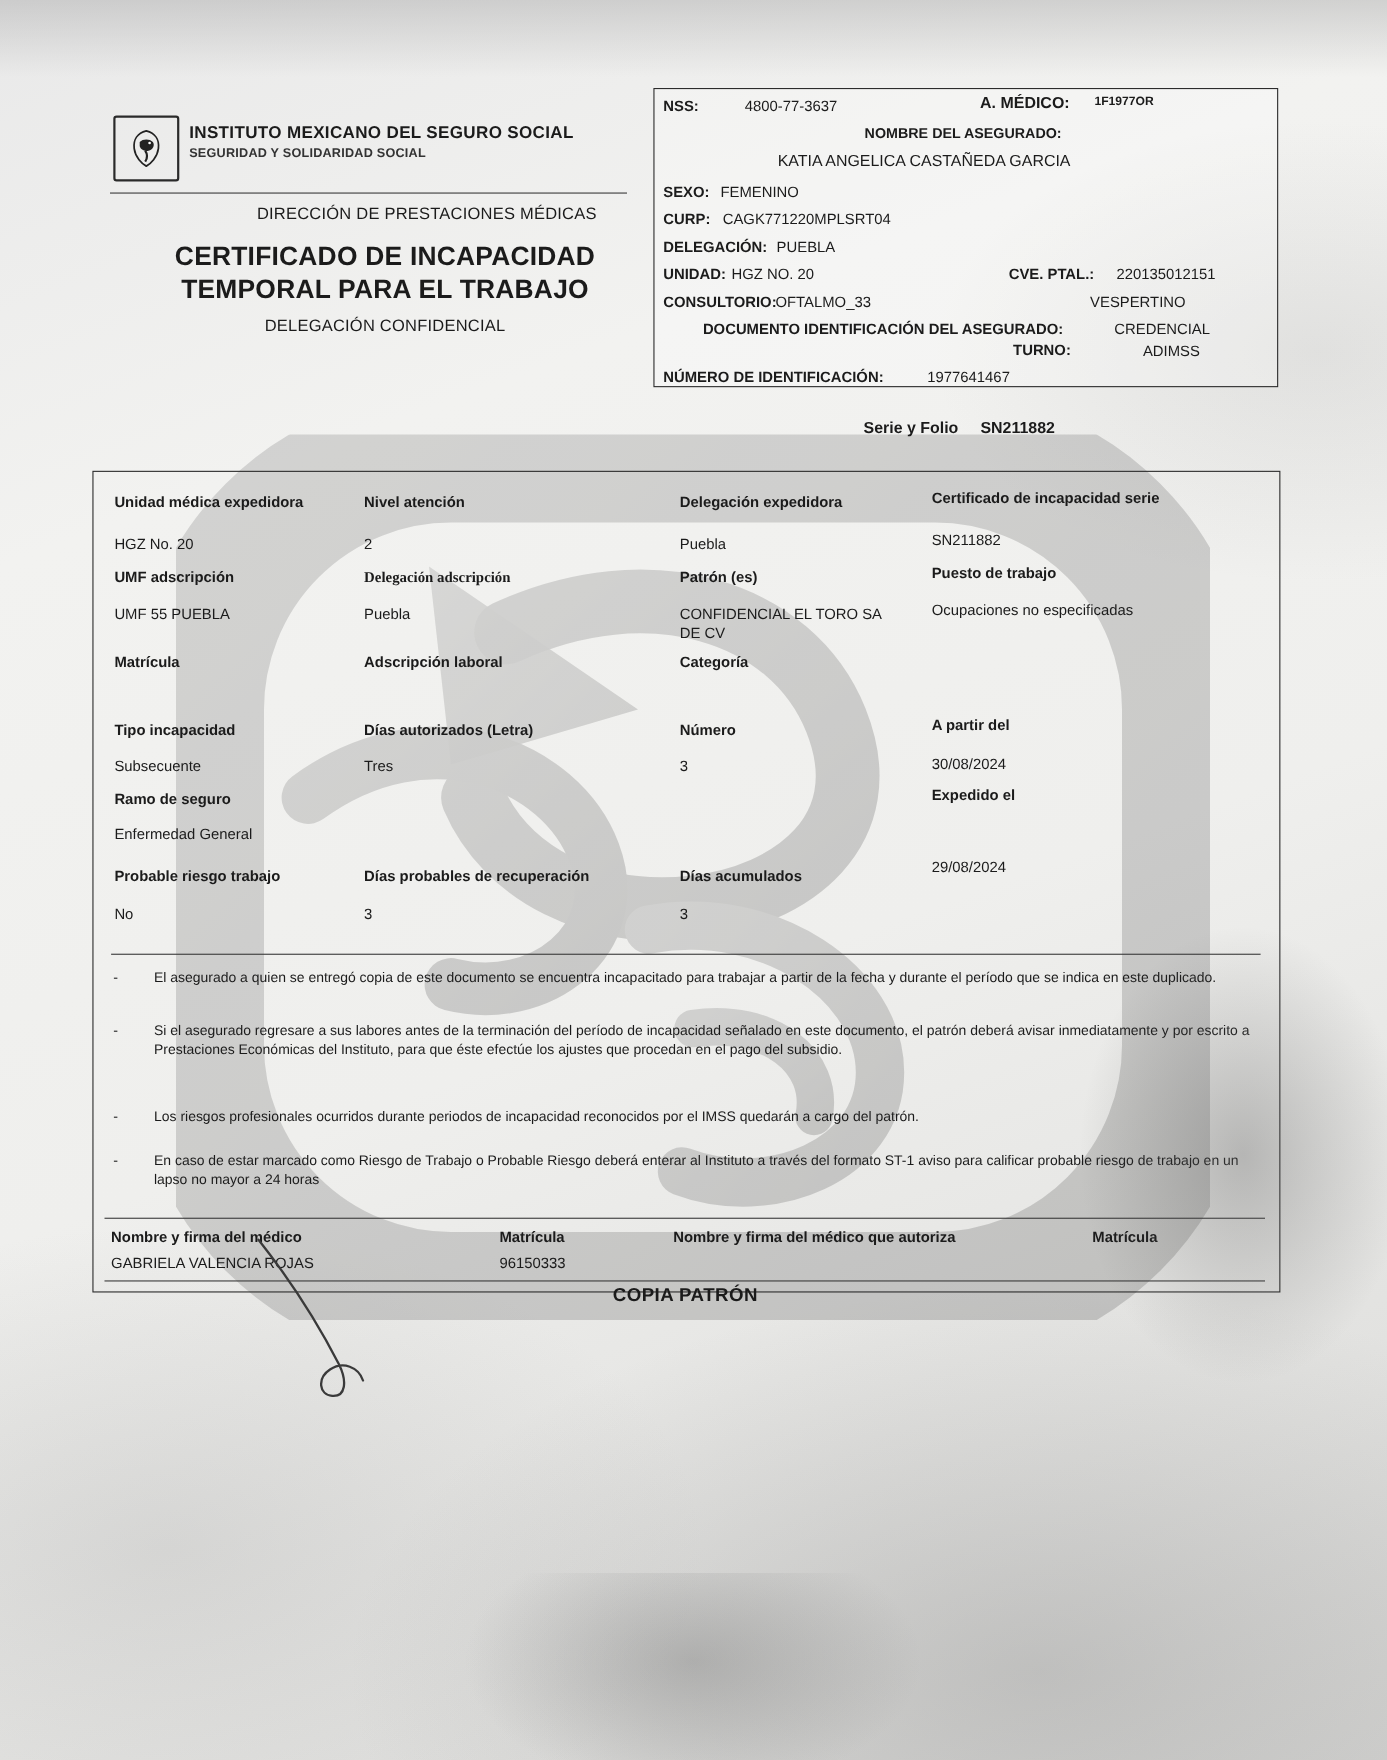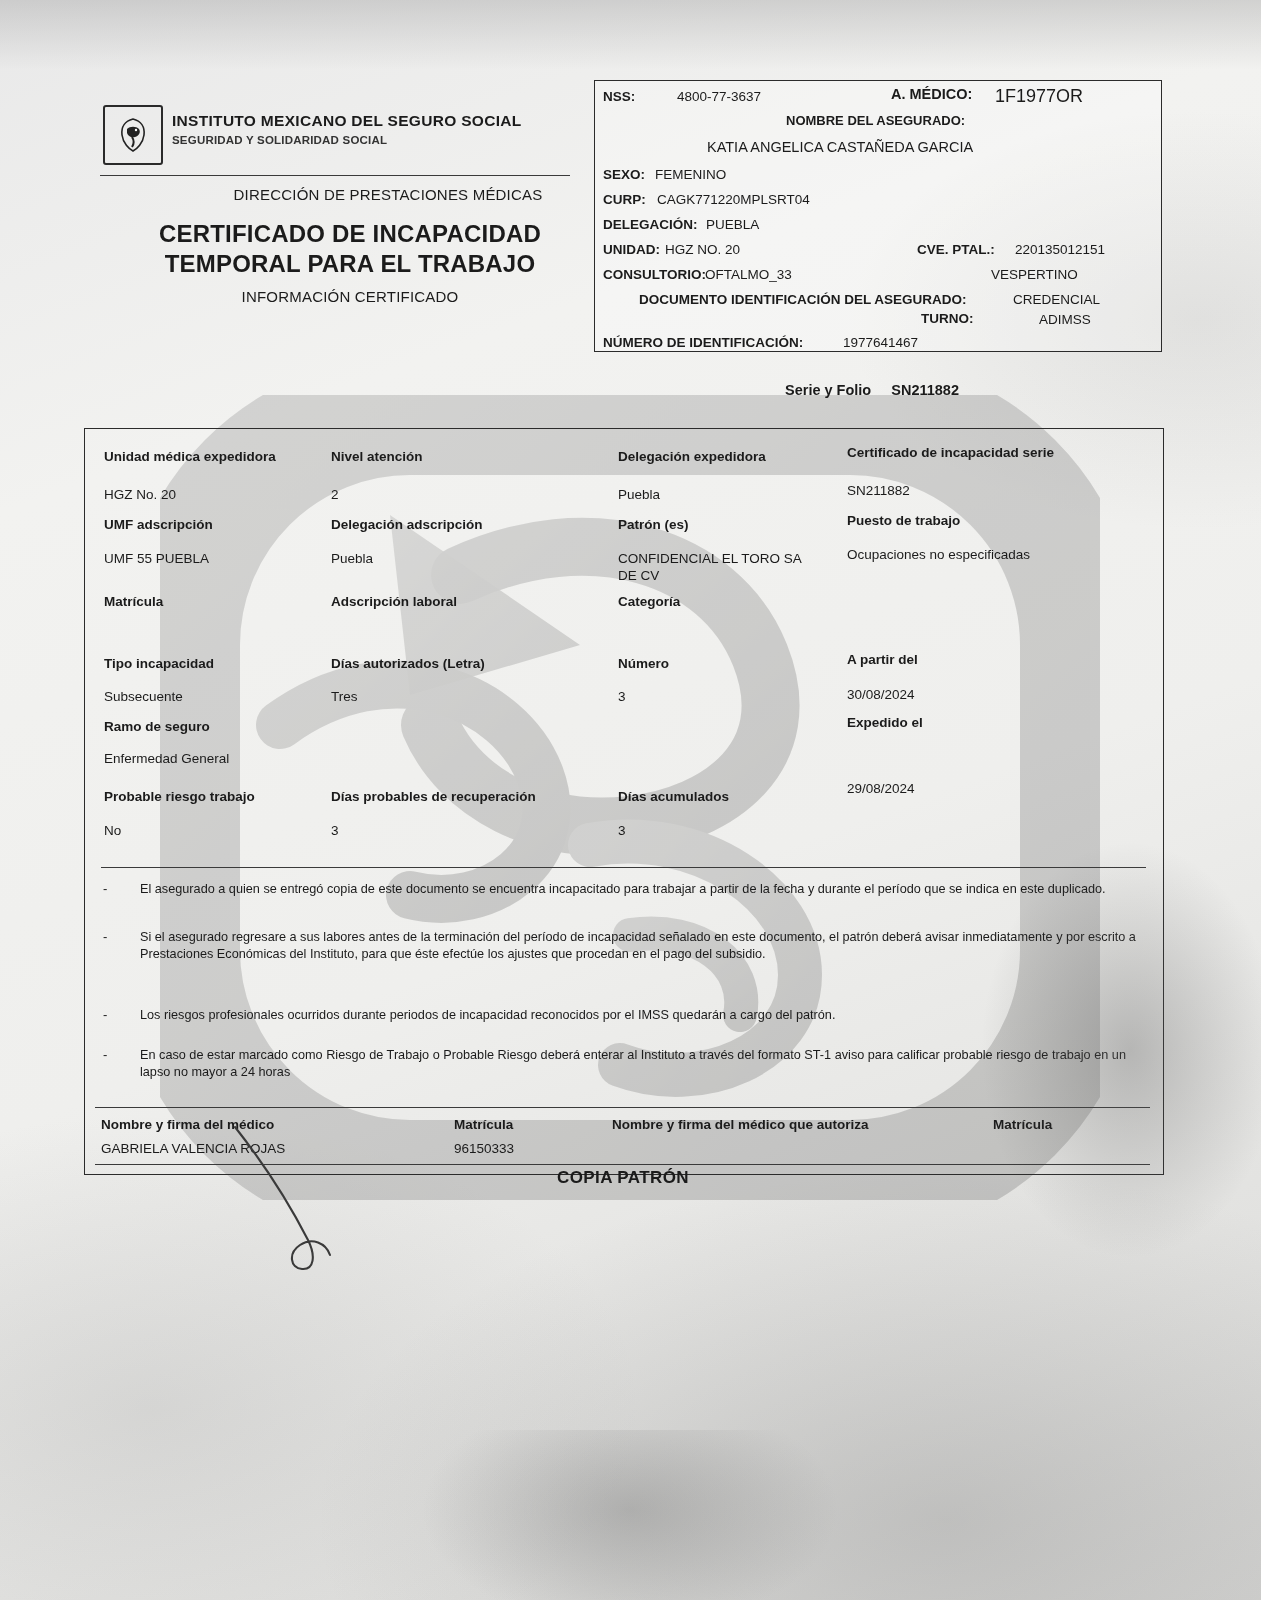--- a/index.html
+++ b/index.html
@@ -145,27 +145,27 @@
         <path d="M19 22 C21 25 21 29 19 32" fill="none" stroke="#222" stroke-width="2"></path>
         <circle cx="23" cy="15" r="1.2" fill="#fff"></circle>
       </svg>
     </div>
     <div class="imss-title">INSTITUTO MEXICANO DEL SEGURO SOCIAL</div>
     <div class="imss-sub">SEGURIDAD Y SOLIDARIDAD SOCIAL</div>
     <div class="hr-left"></div>
     <div class="dir-med">DIRECCIÓN DE PRESTACIONES MÉDICAS</div>
     <div class="cert-t1">CERTIFICADO DE INCAPACIDAD</div>
     <div class="cert-t2">TEMPORAL PARA EL TRABAJO</div>
-    <div class="info-conf">INFORMACIÓN CERTIFICADO</div>
+    <div class="info-conf">DELEGACIÓN CONFIDENCIAL</div>
 
     <div class="topbox">
       <span class="row lbl" style="left:8px;top:8px;">NSS:</span>
       <span class="row val" style="left:82px;top:8px;">4800-77-3637</span>
       <span class="row lbl" style="left:296px;top:5px;font-size:14.5px;">A. MÉDICO:</span>
-      <span class="row val" style="left:400px;top:5px;font-size:18px;">1F1977OR</span>
+      <span class="row val" style="left:400px;top:5px;font-size:11px;font-weight:bold;">1F1977OR</span>
 
       <span class="row lbl" style="left:158px;top:32px;font-size:13px;margin-left:33px;">NOMBRE DEL ASEGURADO:</span>
       <span class="row val" style="left:112px;top:58px;font-size:14.5px;">KATIA ANGELICA CASTAÑEDA GARCIA</span>
 
       <span class="row lbl" style="left:8px;top:86px;">SEXO:</span>
       <span class="row val" style="left:60px;top:86px;">FEMENINO</span>
 
       <span class="row lbl" style="left:8px;top:111px;">CURP:</span>
       <span class="row val" style="left:62px;top:111px;">CAGK771220MPLSRT04</span>
 
@@ -201,21 +201,21 @@
       <span class="cell" style="left:19px;top:58px;">HGZ No. 20</span>
       <span class="cell h" style="left:246px;top:20px;">Nivel atención</span>
       <span class="cell" style="left:246px;top:58px;">2</span>
       <span class="cell h" style="left:533px;top:20px;">Delegación expedidora</span>
       <span class="cell" style="left:533px;top:58px;">Puebla</span>
       <span class="cell h" style="left:762px;top:16px;">Certificado de incapacidad serie</span>
       <span class="cell" style="left:762px;top:54px;">SN211882</span>
 
       <span class="cell h" style="left:19px;top:88px;">UMF adscripción</span>
       <span class="cell" style="left:19px;top:122px;">UMF 55 PUEBLA</span>
-      <span class="cell h" style="left:246px;top:88px;">Delegación adscripción</span>
+      <span class="cell h" style="left:246px;top:88px;font-family:Liberation Serif, serif;">Delegación adscripción</span>
       <span class="cell" style="left:246px;top:122px;">Puebla</span>
       <span class="cell h" style="left:533px;top:88px;">Patrón (es)</span>
       <span class="cell" style="left:533px;top:122px;width:190px;">CONFIDENCIAL EL TORO SA DE CV</span>
       <span class="cell h" style="left:762px;top:84px;">Puesto de trabajo</span>
       <span class="cell" style="left:762px;top:118px;">Ocupaciones no especificadas</span>
 
       <span class="cell h" style="left:19px;top:165px;">Matrícula</span>
       <span class="cell" style="left:19px;top:198px;"></span>
       <span class="cell h" style="left:246px;top:165px;">Adscripción laboral</span>
       <span class="cell" style="left:246px;top:198px;"></span>

